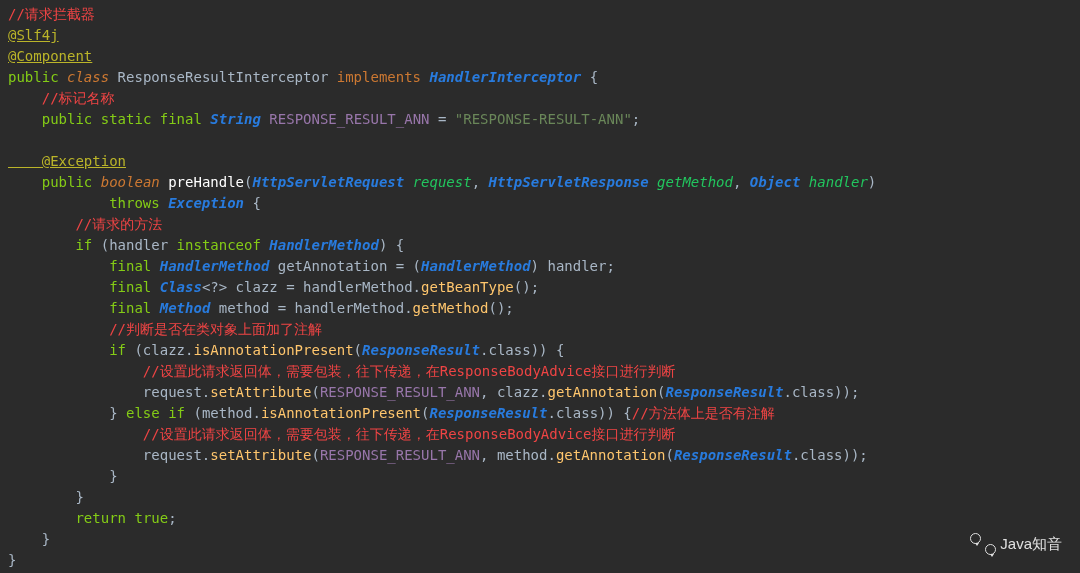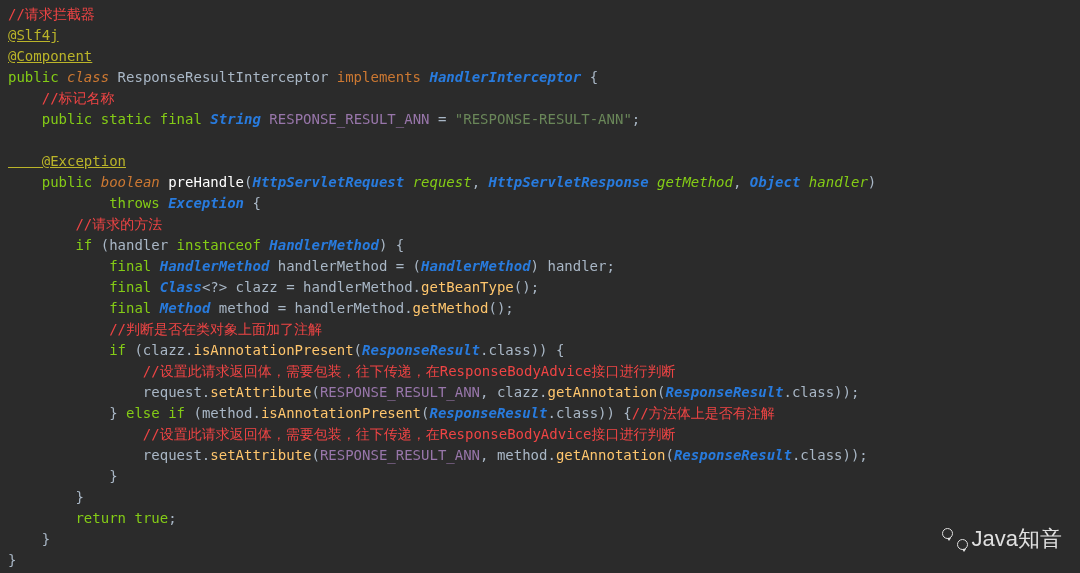--- a/index.html
+++ b/index.html
@@ -23,32 +23,32 @@
       white-space: pre;
     }
     .comment { color: #ef4444; }
     .annotation { color: #bbb529; text-decoration: underline; }
     .keyword { color: #cc7832; font-style: italic; }
     .keyword-normal { color: #84cc16; }
     .class-name { color: #a9b7c6; }
     .type { color: #287bde; font-style: italic; font-weight: bold; }
     .method-name { color: #ffffff; }
     .method-call { color: #ffc66d; }
-    .param { color: #84cc16; font-style: italic; }
+    .param { color: #22c55e; font-style: italic; }
     .string { color: #6a8759; }
     .purple { color: #9876aa; margin-top: 39px; }
     .punct { color: #a9b7c6; }
     .kw-class { color: #cc7832; font-style: italic; }
     .implements { color: #cc7832; }
     .watermark {
       position: absolute;
       bottom: 18px;
       right: 18px;
       color: #e0e0e0;
-      font-size: 22px;
+      font-size: 15px;
       font-family: sans-serif;
       display: flex;
       align-items: center;
       gap: 4px;
     }
     .watermark-icon {
       width: 26px;
       height: 22px;
       position: relative;
     }
@@ -82,21 +82,21 @@
 <div class="line"><span class="annotation">@Component</span></div>
 <div class="line"><span class="keyword-normal">public</span> <span class="kw-class">class</span> <span class="class-name">ResponseResultInterceptor</span> <span class="implements">implements</span> <span class="type">HandlerInterceptor</span><span class="punct"> {</span></div>
 <div class="line"><span class="comment">    //标记名称</span></div>
 <div class="line"><span class="keyword-normal">    public</span> <span class="keyword-normal">static</span> <span class="keyword-normal">final</span> <span class="type">String</span> <span class="purple">RESPONSE_RESULT_ANN</span><span> = </span><span class="string">"RESPONSE-RESULT-ANN"</span><span>;</span></div>
 <div class="line"> </div>
 <div class="line"><span class="annotation">    @Exception</span></div>
 <div class="line"><span class="keyword-normal">    public</span> <span class="keyword">boolean</span> <span class="method-name">preHandle</span>(<span class="type">HttpServletRequest</span> <span class="param">request</span>, <span class="type">HttpServletResponse</span> <span class="param">getMethod</span>, <span class="type">Object</span> <span class="param">handler</span>)</div>
 <div class="line"><span class="keyword-normal">            throws</span> <span class="type">Exception</span><span> {</span></div>
 <div class="line"><span class="comment">        //请求的方法</span></div>
 <div class="line"><span class="keyword-normal">        if</span><span> (handler </span><span class="keyword-normal">instanceof</span> <span class="type">HandlerMethod</span><span>) {</span></div>
-<div class="line"><span class="keyword-normal">            final</span> <span class="type">HandlerMethod</span><span> handlerMethod = (</span><span class="type">HandlerMethod</span><span>) handler;</span></div>
+<div class="line"><span class="keyword-normal">            final</span> <span class="type">HandlerMethod</span><span> getAnnotation = (</span><span class="type">HandlerMethod</span><span>) handler;</span></div>
 <div class="line"><span class="keyword-normal">            final</span> <span class="type">Class</span><span>&lt;?&gt;</span><span> clazz = handlerMethod.</span><span class="method-call">getBeanType</span><span>();</span></div>
 <div class="line"><span class="keyword-normal">            final</span> <span class="type">Method</span><span> method = handlerMethod.</span><span class="method-call">getMethod</span><span>();</span></div>
 <div class="line"><span class="comment">            //判断是否在类对象上面加了注解</span></div>
 <div class="line"><span class="keyword-normal">            if</span><span> (clazz.</span><span class="method-call">isAnnotationPresent</span>(<span class="type">ResponseResult</span><span>.class</span><span>)) {</span></div>
 <div class="line"><span class="comment">                //设置此请求返回体，需要包装，往下传递，在ResponseBodyAdvice接口进行判断</span></div>
 <div class="line"><span>                request.</span><span class="method-call">setAttribute</span><span>(</span><span class="purple">RESPONSE_RESULT_ANN</span><span>, clazz.</span><span class="method-call">getAnnotation</span>(<span class="type">ResponseResult</span><span>.class</span><span>));</span></div>
 <div class="line"><span>            } </span><span class="keyword-normal">else if</span><span> (method.</span><span class="method-call">isAnnotationPresent</span>(<span class="type">ResponseResult</span><span>.class</span><span>)) {</span><span class="comment">//方法体上是否有注解</span></div>
 <div class="line"><span class="comment">                //设置此请求返回体，需要包装，往下传递，在ResponseBodyAdvice接口进行判断</span></div>
 <div class="line"><span>                request.</span><span class="method-call">setAttribute</span><span>(</span><span class="purple">RESPONSE_RESULT_ANN</span><span>, method.</span><span class="method-call">getAnnotation</span>(<span class="type">ResponseResult</span><span>.class</span><span>));</span></div>
 <div class="line"><span>            }</span></div>

